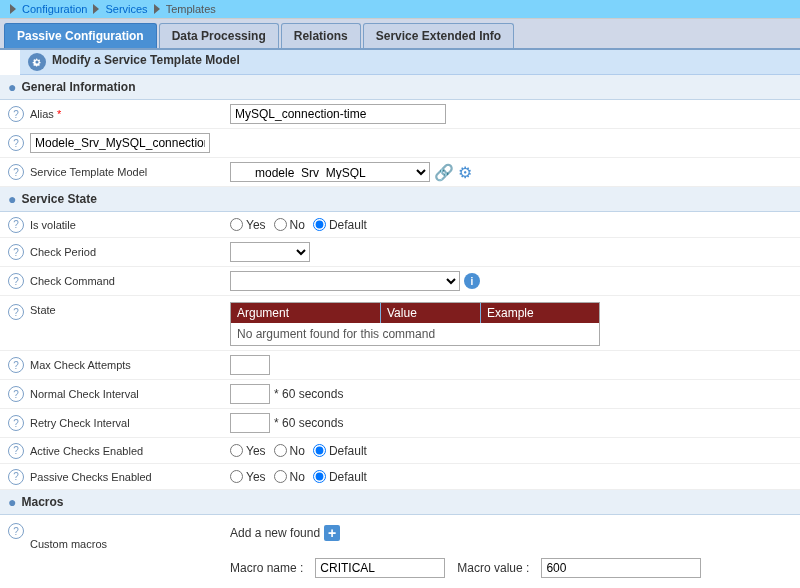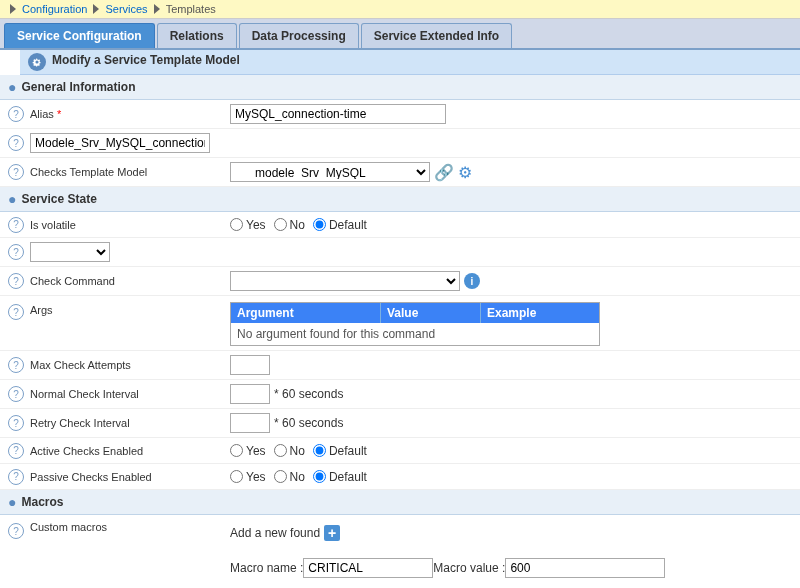--- a/index.html
+++ b/index.html
@@ -1,19 +1,19 @@
 <!DOCTYPE html>
 <html><head>
   <meta charset="utf-8">
   <style>
     * { box-sizing: border-box; margin: 0; padding: 0; }
     body { font-family: Arial, Helvetica, sans-serif; font-size: 12px; background: #f0f0f0; color: #333; }
 
     .breadcrumb {
-      background: #fef9c3;
+      background: #7dd3fc;
       padding: 3px 8px;
       font-size: 11px;
       border-bottom: 1px solid #ccc;
       display: flex;
       align-items: center;
       gap: 4px;
     }
     .breadcrumb span { color: #555; }
     .breadcrumb a { color: #0066cc; text-decoration: none; }
 
@@ -123,23 +123,23 @@
       gap: 3px;
       cursor: pointer;
     }
 
     .args-table {
       width: 370px;
       border: 1px solid #aaa;
     }
     .args-table-header {
       display: flex;
-      background: #3b82f6;
+      background: #7f1d1d;
       color: #fff;
-      font-weight: bold;
+      font-weight: normal;
     }
     .args-table-header .col1 { width: 150px; padding: 3px 6px; border-right: 1px solid #7cb0e0; }
     .args-table-header .col2 { width: 100px; padding: 3px 6px; border-right: 1px solid #7cb0e0; }
     .args-table-header .col3 { flex: 1; padding: 3px 6px; }
     .args-table-body {
       padding: 4px 6px;
       font-size: 12px;
       color: #555;
       background: #fff;
     }
@@ -176,21 +176,21 @@
       align-items: center;
       justify-content: center;
       font-size: 14px;
       font-weight: bold;
       cursor: pointer;
     }
 
     .macro-row {
       display: flex;
       align-items: center;
-      gap: 0;
+      gap: 12px;
       margin-bottom: 4px;
       padding: 3px 0;
     }
     .macro-label {
       font-size: 12px;
       white-space: nowrap;
     }
     .macro-input {
       border: 1px solid #aaa;
       padding: 2px 4px;
@@ -243,23 +243,23 @@
 <div class="breadcrumb">
   <span class="breadcrumb-arrow"></span>
   <a>Configuration</a>
   <span class="breadcrumb-arrow"></span>
   <a>Services</a>
   <span class="breadcrumb-arrow"></span>
   <span>Templates</span>
 </div>
 
 <div class="tabs">
-  <div class="tab active">Service Configuration</div>
+  <div class="tab active">Passive Configuration</div>
+  <div class="tab">Data Processing</div>
   <div class="tab">Relations</div>
-  <div class="tab">Data Processing</div>
   <div class="tab">Service Extended Info</div>
 </div>
 
 <div class="page-content">
 
   <div class="section-header-row">
     <span class="gear-circle">
       <svg width="10" height="10" viewBox="0 0 16 16">
         <path d="M8 10.5a2.5 2.5 0 1 1 0-5 2.5 2.5 0 0 1 0 5zm5.5-2.5h-1a4.5 4.5 0 0 0-.4-1.6l.7-.7a.5.5 0 0 0 0-.7l-1.1-1.1a.5.5 0 0 0-.7 0l-.7.7A4.5 4.5 0 0 0 8.5 4V3a.5.5 0 0 0-.5-.5H7a.5.5 0 0 0-.5.5v1a4.5 4.5 0 0 0-1.6.4l-.7-.7a.5.5 0 0 0-.7 0L2.4 4.8a.5.5 0 0 0 0 .7l.7.7A4.5 4.5 0 0 0 2.5 8h-1a.5.5 0 0 0-.5.5v1a.5.5 0 0 0 .5.5h1a4.5 4.5 0 0 0 .4 1.6l-.7.7a.5.5 0 0 0 0 .7l1.1 1.1a.5.5 0 0 0 .7 0l.7-.7a4.5 4.5 0 0 0 1.6.4v1a.5.5 0 0 0 .5.5h1a.5.5 0 0 0 .5-.5v-1a4.5 4.5 0 0 0 1.6-.4l.7.7a.5.5 0 0 0 .7 0l1.1-1.1a.5.5 0 0 0 0-.7l-.7-.7a4.5 4.5 0 0 0 .4-1.6h1a.5.5 0 0 0 .5-.5V8.5a.5.5 0 0 0-.5-.5z"></path>
       </svg>
@@ -286,21 +286,21 @@
 
     <div class="form-row">
       <span class="field-help">?</span>
       <div class="field-value">
         <input type="text" style="width: 180px;" value="Modele_Srv_MySQL_connection-">
       </div>
     </div>
 
     <div class="form-row">
       <span class="field-help">?</span>
-      <span class="field-label">Checks Template Model</span>
+      <span class="field-label">Service Template Model</span>
       <div class="field-value">
         <select style="width:200px;padding-left:20px;">
           <option>modele_Srv_MySQL</option>
         </select>
         <span style="font-size:16px; color:#4a90d4; cursor:pointer;">🔗</span>
         <span style="font-size:16px; color:#4a90d4; cursor:pointer;">⚙</span>
       </div>
     </div>
   </div>
 
@@ -317,37 +317,38 @@
         <div class="radio-group">
           <label><input type="radio" name="volatile" style=""> Yes</label>
           <label><input type="radio" name="volatile" style=""> No</label>
           <label><input type="radio" name="volatile" checked="" style=""> Default</label>
         </div>
       </div>
     </div>
 
     <div class="form-row">
       <span class="field-help">?</span>
+      <span class="field-label">Check Period</span>
       <div class="field-value">
         <select style="width:80px;"><option></option></select>
       </div>
     </div>
 
     <div class="form-row">
       <span class="field-help">?</span>
       <span class="field-label">Check Command</span>
       <div class="field-value">
         <select style="width:230px;"><option></option></select>
         <span class="info-icon">i</span>
       </div>
     </div>
 
     <div class="form-row" style="align-items: flex-start; padding-top: 6px;">
       <span class="field-help" style="margin-top:2px;">?</span>
-      <span class="field-label" style="margin-top:2px;">Args</span>
+      <span class="field-label" style="margin-top:2px;">State</span>
       <div class="field-value">
         <div class="args-table">
           <div class="args-table-header">
             <div class="col1">Argument</div>
             <div class="col2">Value</div>
             <div class="col3">Example</div>
           </div>
           <div class="args-table-body">No argument found for this command</div>
         </div>
       </div>
@@ -405,21 +406,21 @@
   </div>
 
   <div class="form-section">
     <div class="subsection-title">
       <span style="color:#5a8abf; font-size:14px;">●</span>
       <span>Macros</span>
     </div>
 
     <div class="form-row" style="align-items: flex-start; padding-top: 6px;">
       <span class="field-help" style="margin-top:2px;">?</span>
-      <span class="field-label" style="margin-top:0;">Custom macros</span>
+      <span class="field-label" style="margin-top:17px;">Custom macros</span>
       <div class="field-value" style="flex-direction:column; align-items:flex-start;">
         <div class="add-entry">
           <span>Add a new found</span>
           <span class="plus-icon">+</span>
         </div>
 
         <div class="macro-row">
           <span class="macro-label">Macro name :</span>
           <input type="text" class="macro-input" value="CRITICAL" style="">
           <span class="macro-label">Macro value :</span>

